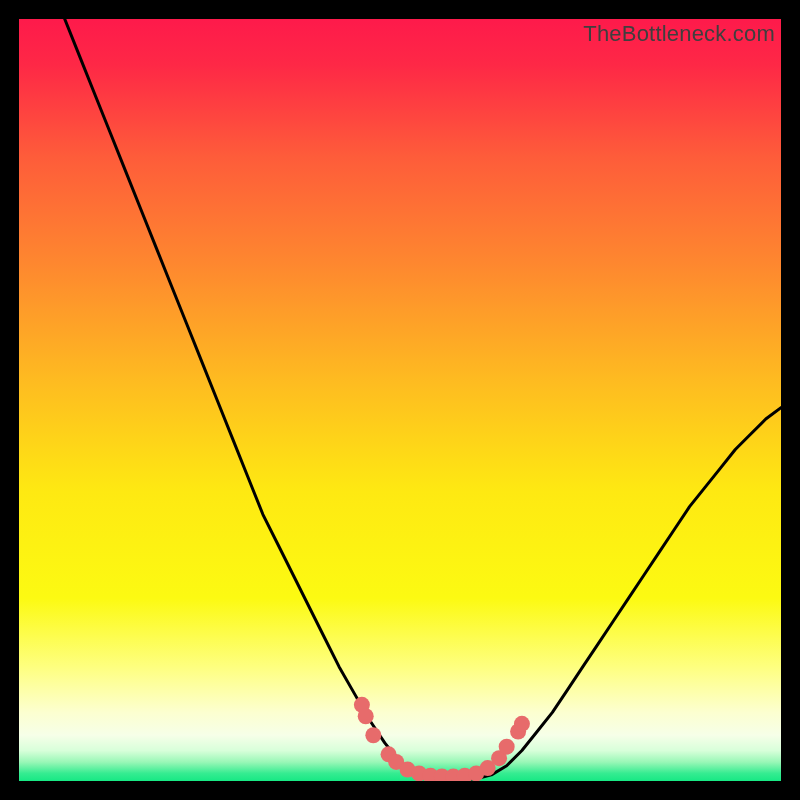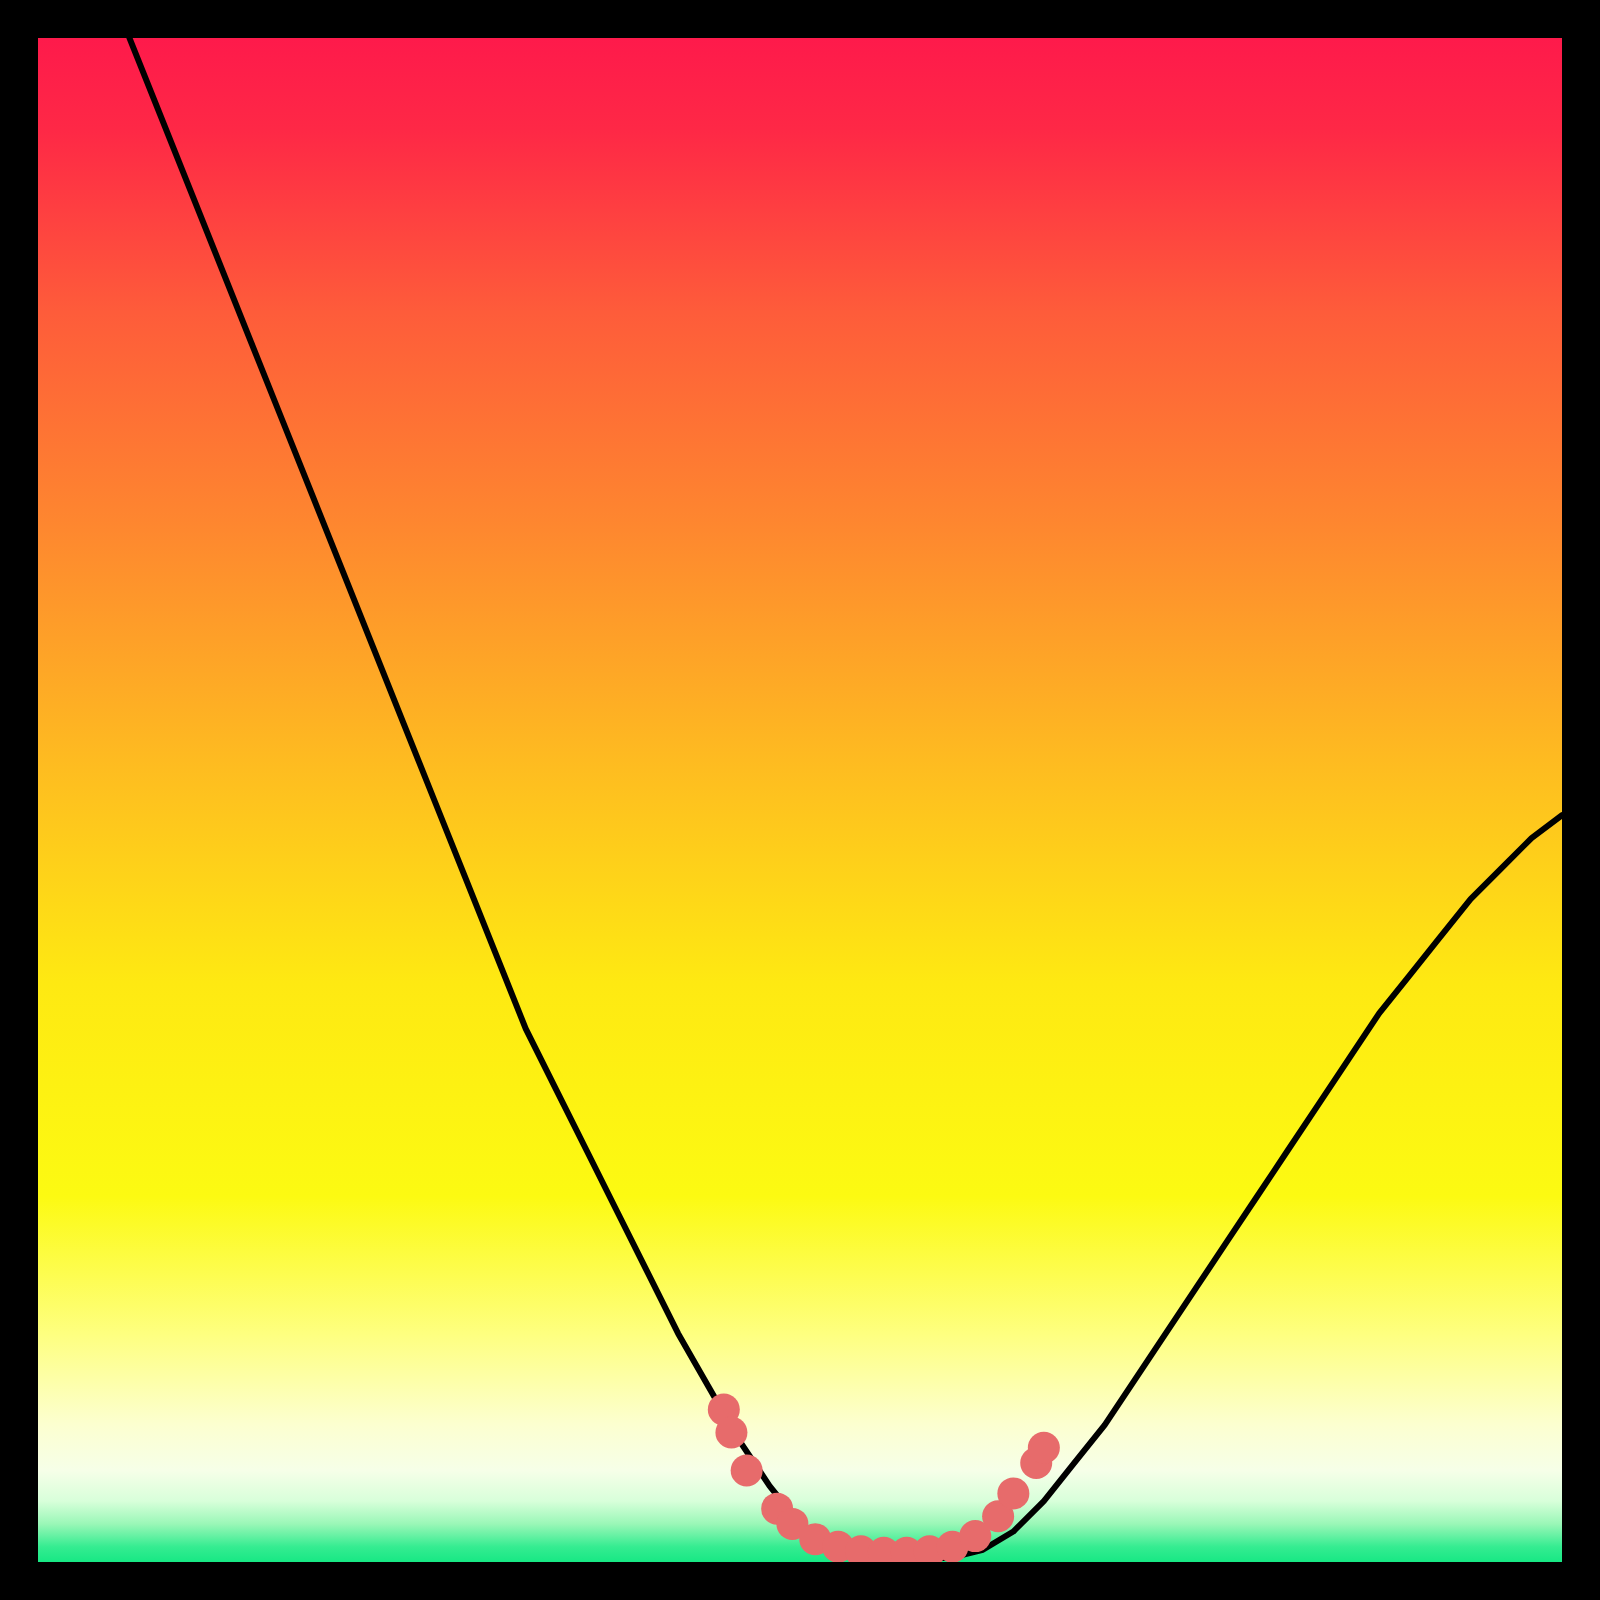--- a/index.html
+++ b/index.html
@@ -82,14 +82,15 @@
           <circle cx="445.77" cy="756.67" r="8" fill="#e76b6b"></circle>
           <circle cx="457.20" cy="754.38" r="8" fill="#e76b6b"></circle>
           <circle cx="468.63" cy="749.05" r="8" fill="#e76b6b"></circle>
           <circle cx="480.06" cy="739.14" r="8" fill="#e76b6b"></circle>
           <circle cx="487.68" cy="727.71" r="8" fill="#e76b6b"></circle>
           <circle cx="499.11" cy="712.47" r="8" fill="#e76b6b"></circle>
           <circle cx="502.92" cy="704.85" r="8" fill="#e76b6b"></circle>
         </g>
     </svg>
 
+    <div class="watermark">TheBottleneck.com</div>
   </div>
 </div>
 
 </body></html>

